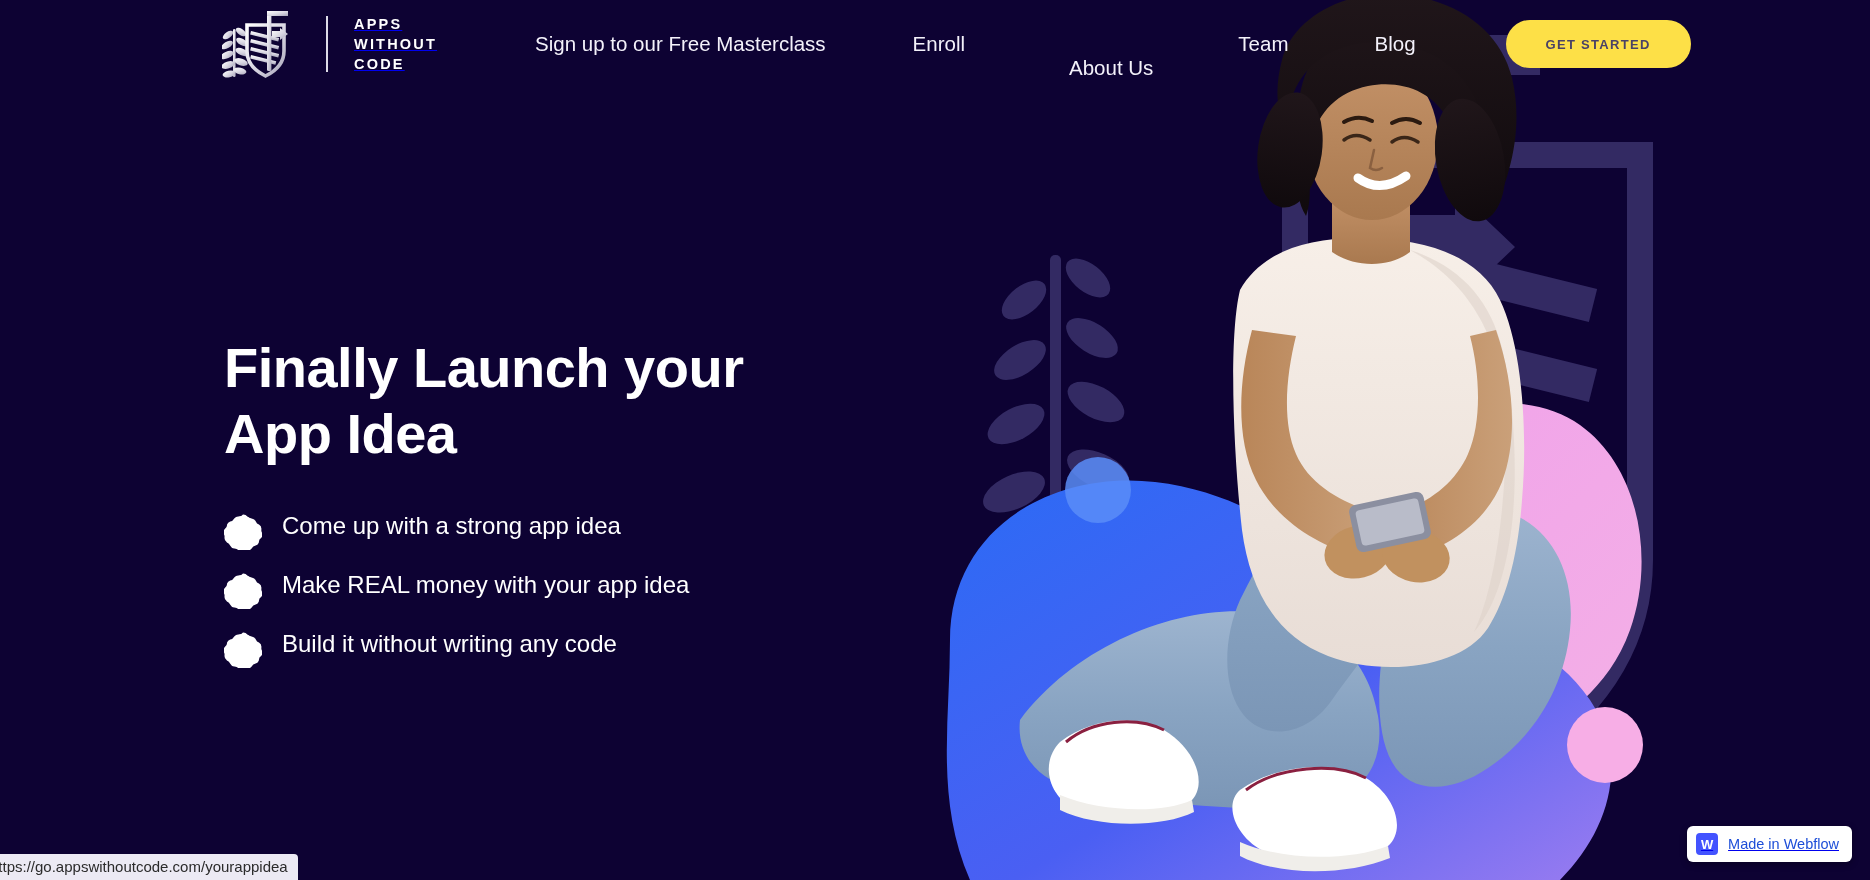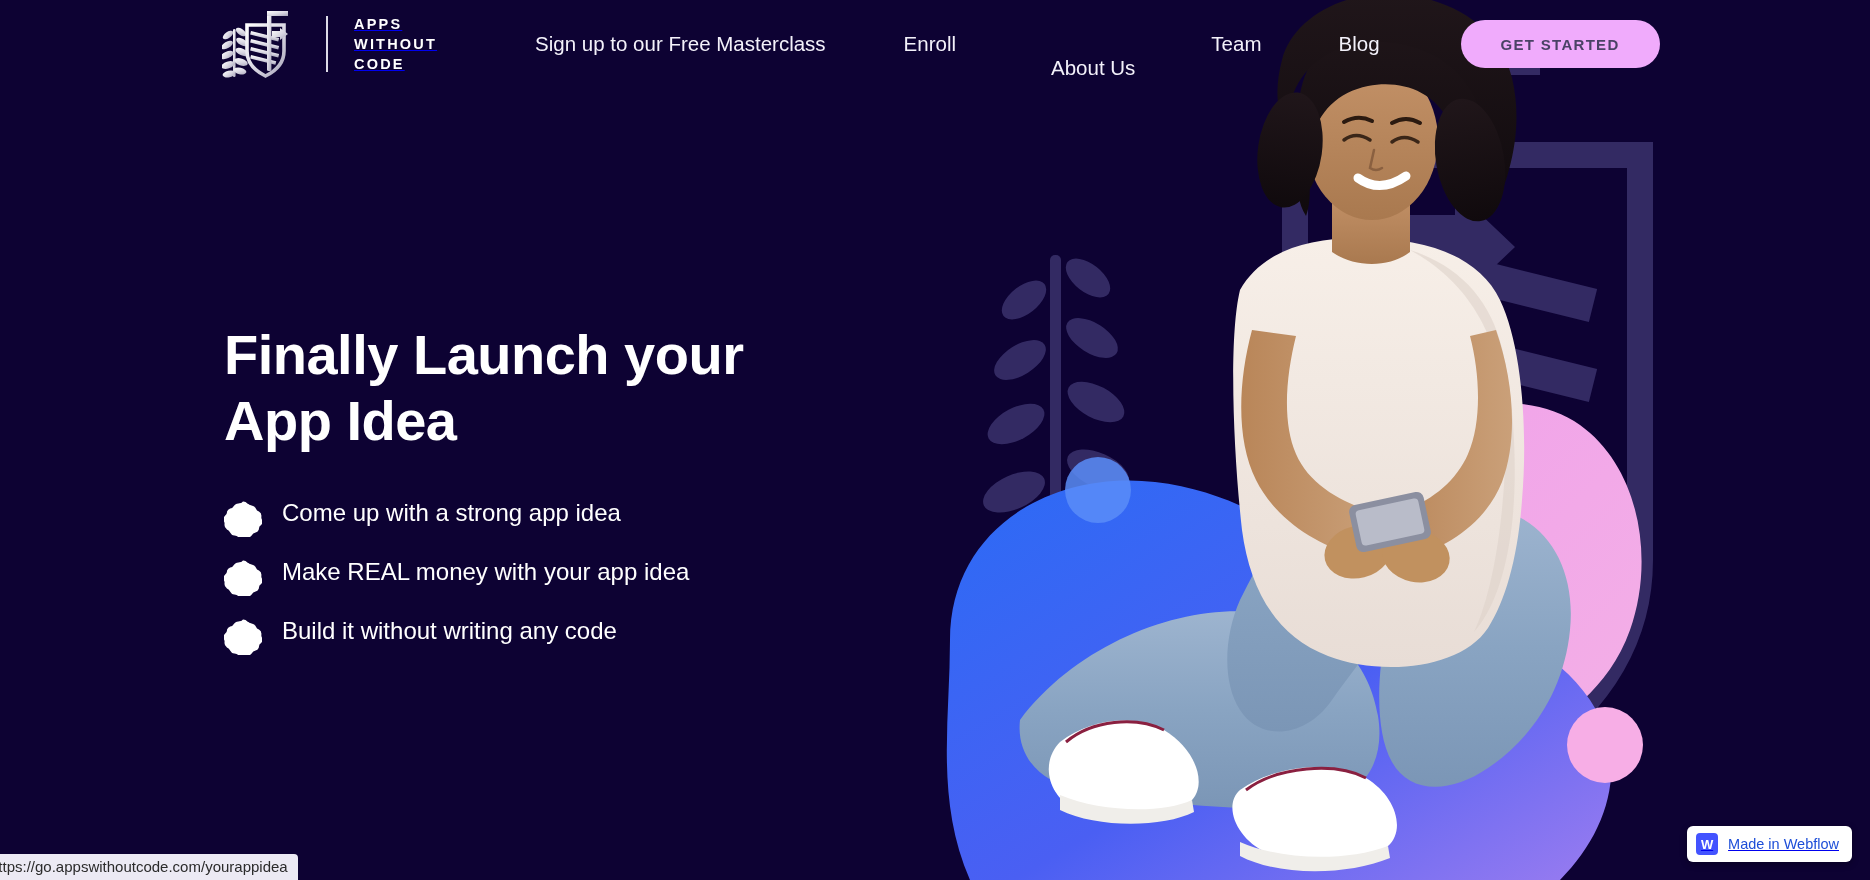--- a/index.html
+++ b/index.html
@@ -51,57 +51,57 @@
     font-size:14.5px;
     font-weight:bold;
     letter-spacing:2.2px;
     line-height:1.38;
     text-transform:uppercase;
   }
 
   .nav-links {
     display:flex; align-items:center;
     margin-left:98px;
-    gap:3px;
+    gap:12px;
   }
   .nav-link {
     color:#f3f1fa;
     font-size:20.5px;
     font-weight:400;
     text-decoration:none;
     white-space:nowrap;
     padding:6px 0;
     cursor:pointer;
   }
   .nav-link + .nav-link { margin-left:0; }
   .nl-1 { margin-right:75px; }
   .nl-2 { margin-right:92px; }
   .nl-3 { margin-right:73px;margin-top:48px; }
   .nl-4 { margin-right:74px; }
 
   .cta-button {
     margin-left:78px;
-    background:#f0abfc;
+    background:#fde047;
     color:#4a4266;
     border:none;
     border-radius:40px;
     height:48px;
     padding:0 40px;
     font-family:"Liberation Sans", sans-serif;
-    font-size:15px;
+    font-size:13px;
     font-weight:bold;
     letter-spacing:1.3px;
     cursor:pointer;
     white-space:nowrap;
   }
 
   
   .hero-copy {
     position:absolute;
-    left:224px; top:322px;
+    left:224px; top:335px;
     width:660px;
     z-index:30;
   }
   .hero-title {
     color:#ffffff;
     font-size:56px;
     font-weight:bold;
     line-height:1.17;
     letter-spacing:-0.5px;
     margin-bottom:46px;

